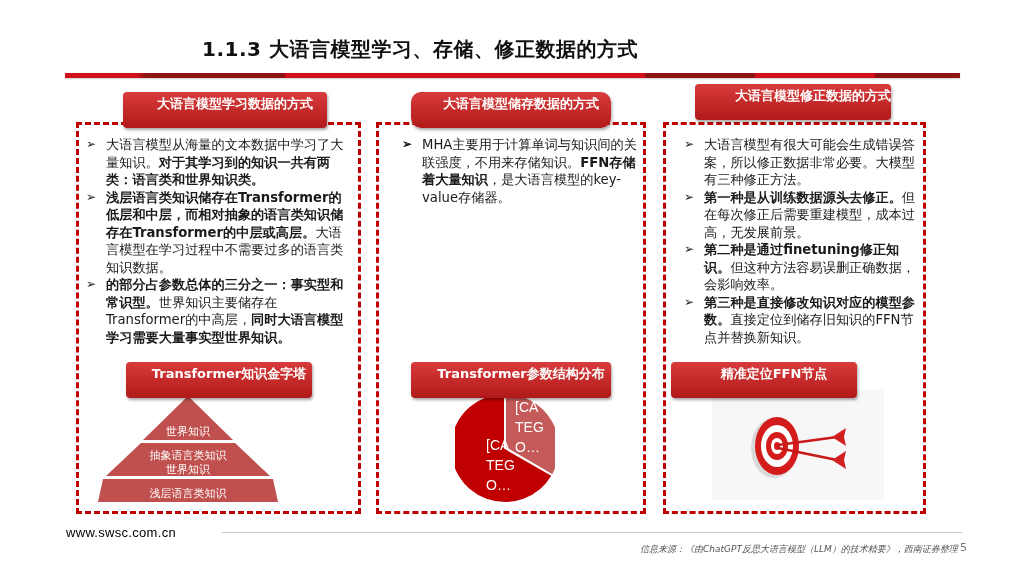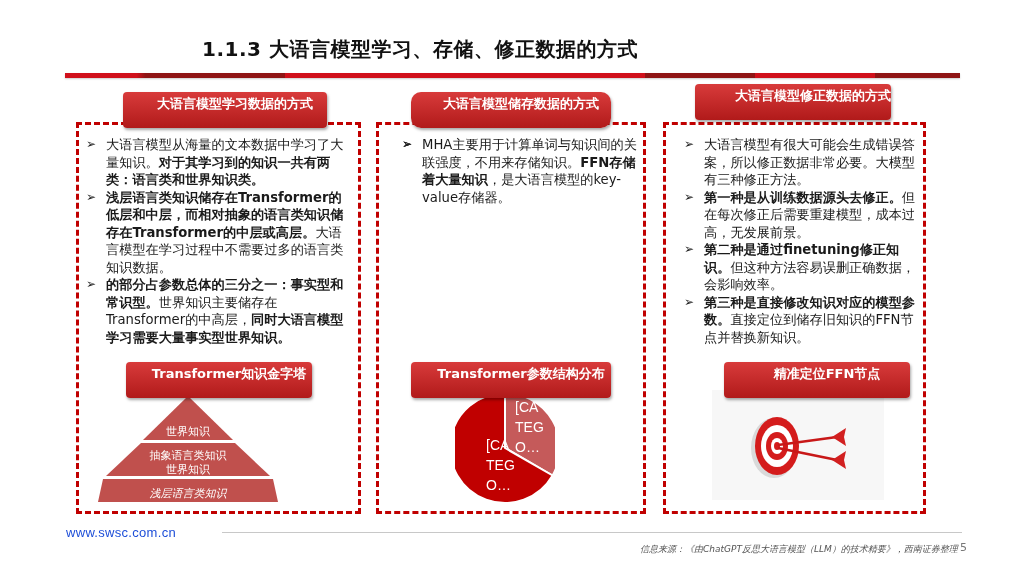--- a/index.html
+++ b/index.html
@@ -36,21 +36,21 @@
   .b { font-weight: bold; }
 
   .pyramid { position: absolute; }
   .pyr-label { position: absolute; width: 100%; text-align: center; color: #fff; font-family: "DejaVu Serif", serif; font-size: 11px; line-height: 15px; }
 
   .pie { position: absolute; }
   .pie-label { position: absolute; color: #fff; font-family: Liberation Sans, sans-serif; font-size: 14px; line-height: 20px; }
 
   .target-area { position: absolute; background: #f7f7f7; }
 
-  .footer-url { position: absolute; left: 66px; top: 525px; font-size: 13px; color: #1d4ed8; font-family: "Liberation Sans", sans-serif; letter-spacing: 0.3px; }
+  .footer-url { position: absolute; left: 66px; top: 525px; font-size: 13px; color: #000000; font-family: "Liberation Sans", sans-serif; letter-spacing: 0.3px; }
   .footer-rule { position: absolute; left: 222px; top: 532px; width: 740px; height: 1px; background: #c8c8c8; }
   .footer-source { position: absolute; left: 640px; top: 543px; font-size: 9px; font-style: italic; color: #555; }
   .page-num { position: absolute; left: 960px; top: 541px; font-size: 11px; color: #777; }
 </style>
 </head>
 <body>
 
 <div class="title">1.1.3 大语言模型学习、存储、修正数据的方式</div>
 <div class="title-rule">
   <div class="seg" style="left:0;width:70px;"></div>
@@ -68,21 +68,21 @@
 <div class="col-header" style="left:126px;top:362px;width:186px;">Transformer知识金字塔</div>
 <div class="pyramid" style="left:98px;top:396px;width:180px;height:106px;">
   <svg width="180" height="106" viewBox="0 0 180 106">
     <polygon points="90,0 135,44 45,44" fill="#c0504d"></polygon>
     <polygon points="43,47 137,47 172,80 8,80" fill="#c0504d"></polygon>
     <polygon points="5,83 175,83 180,106 0,106" fill="#c0504d"></polygon>
   </svg>
   <div class="pyr-label" style="top:28px;">世界知识</div>
   <div class="pyr-label" style="top:52px;">抽象语言类知识</div>
   <div class="pyr-label" style="top:66px;">世界知识</div>
-  <div class="pyr-label" style="top:90px;font-style:italic;">浅层语言类知识</div>
+  <div class="pyr-label" style="top:90px;">浅层语言类知识</div>
 </div>
 
 <div class="col-header" style="left:411px;top:92px;width:200px;border-radius:10px;">大语言模型储存数据的方式</div>
 <div class="box" style="left:376px;top:122px;width:270px;height:392px;"></div>
 <div class="bullets" style="left:402px;top:136px;width:236px;">
   <div class="bullet"><span class="arrow">➢</span></div>
   <div class="bullet"><span class="arrow">➢</span></div>
   <div class="bullet"><span class="arrow">➢</span><span>MHA主要用于计算单词与知识间的关联强度，不用来存储知识。</span><span class="b">FFN存储着大量知识</span><span>，是大语言模型的key-value存储器。</span></div>
 </div>
 <div class="col-header" style="left:411px;top:362px;width:200px;">Transformer参数结构分布</div>
@@ -104,21 +104,21 @@
 </div>
 
 <div class="col-header" style="left:695px;top:84px;width:196px;text-align:right;">大语言模型修正数据的方式</div>
 <div class="box" style="left:663px;top:122px;width:263px;height:392px;"></div>
 <div class="bullets" style="left:684px;top:136px;width:236px;">
   <div class="bullet"><span class="arrow">➢</span><span>大语言模型有很大可能会生成错误答案，所以修正数据非常必要。大模型有三种修正方法。</span></div>
   <div class="bullet"><span class="arrow">➢</span><span class="b">第一种是从训练数据源头去修正。</span><span>但在每次修正后需要重建模型，成本过高，无发展前景。</span></div>
   <div class="bullet"><span class="arrow">➢</span><span class="b">第二种是通过finetuning修正知识。</span><span>但这种方法容易误删正确数据，会影响效率。</span></div>
   <div class="bullet"><span class="arrow">➢</span><span class="b">第三种是直接修改知识对应的模型参数。</span><span>直接定位到储存旧知识的FFN节点并替换新知识。</span></div>
 </div>
-<div class="col-header" style="left:724px;top:362px;width:186px;">精准定位FFN节点</div>
+<div class="col-header" style="left:671px;top:362px;width:186px;">精准定位FFN节点</div>
 <div class="target-area" style="left:712px;top:390px;width:172px;height:110px;">
   <svg width="172" height="110" viewBox="0 0 172 110">
     <ellipse cx="62" cy="58" rx="23" ry="30" fill="#d9d9d9"></ellipse>
     <ellipse cx="65" cy="56" rx="22" ry="29" fill="#d41c1c"></ellipse>
     <ellipse cx="65" cy="56" rx="16" ry="21" fill="#ffffff"></ellipse>
     <ellipse cx="65" cy="56" rx="11" ry="14" fill="#d41c1c"></ellipse>
     <ellipse cx="65" cy="56" rx="6" ry="8" fill="#ffffff"></ellipse>
     <ellipse cx="65" cy="56" rx="3" ry="4" fill="#d41c1c"></ellipse>
     <line x1="66" y1="55" x2="125" y2="47" stroke="#c81818" stroke-width="2.5"></line>
     <line x1="66" y1="58" x2="125" y2="70" stroke="#c81818" stroke-width="2.5"></line>

